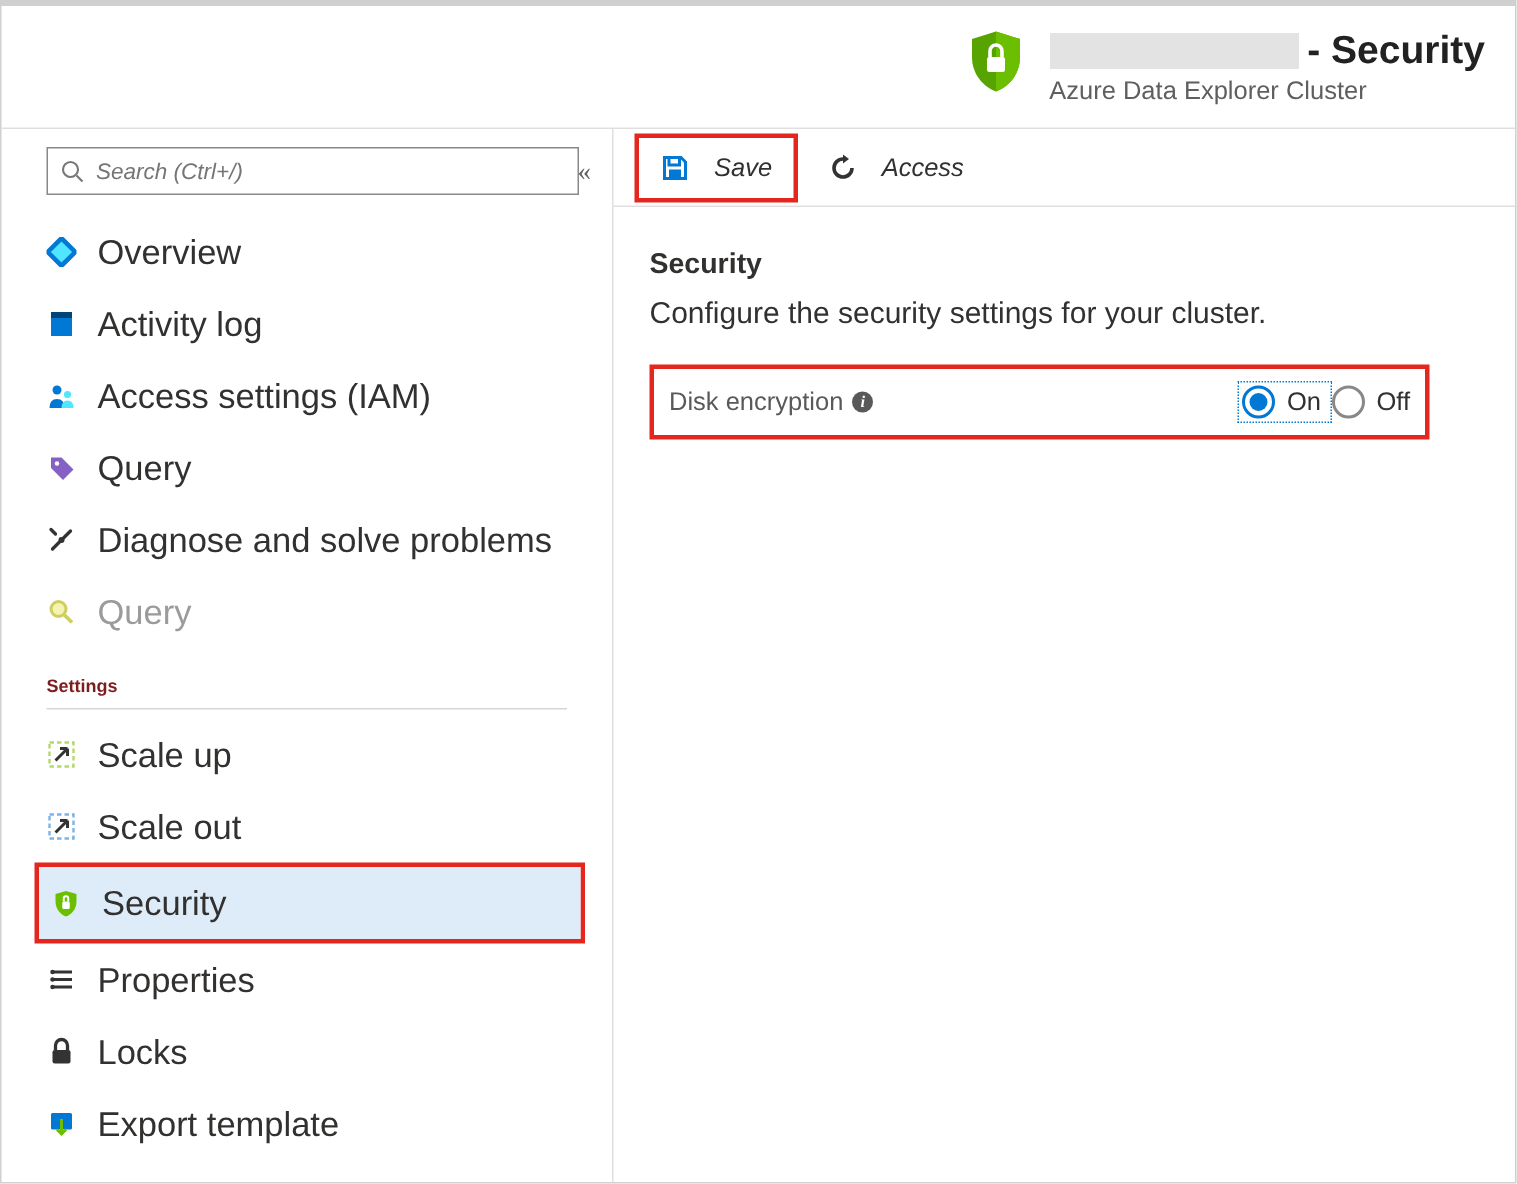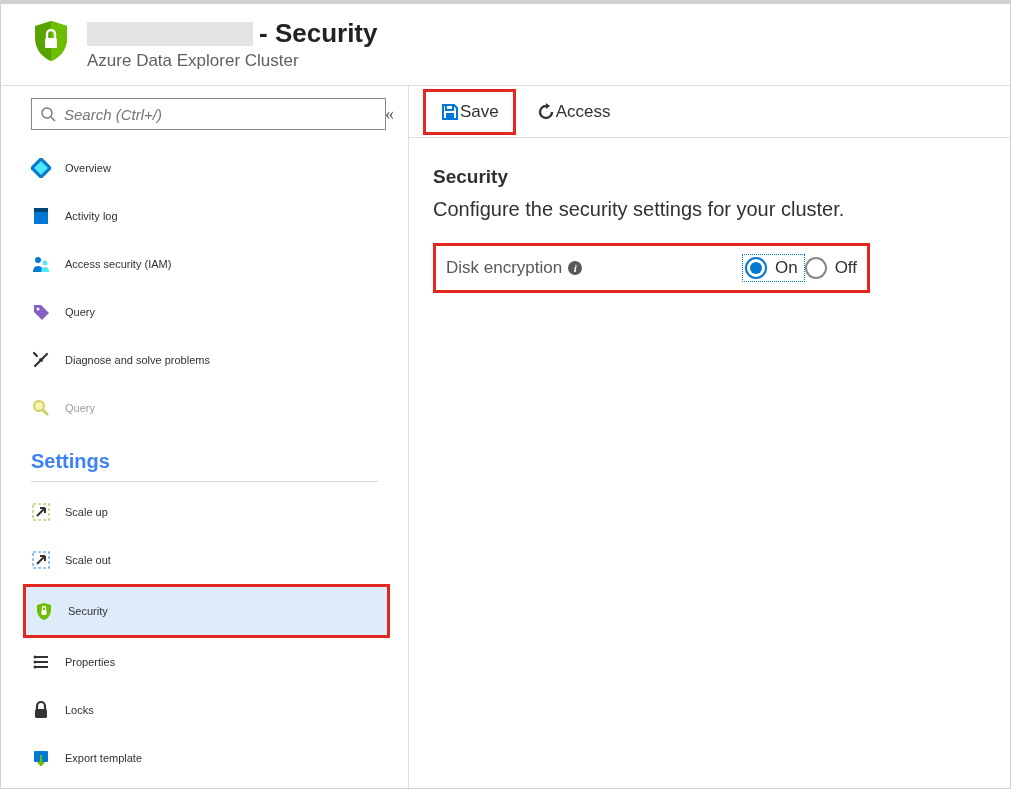--- a/index.html
+++ b/index.html
@@ -15,20 +15,21 @@
       border-top: 4px solid #d0d0d0;
     }
 
     
     .header {
       display: flex;
       align-items: flex-start;
       padding: 14px 20px 14px 28px;
       border-bottom: 1px solid #e1dfdd;
       gap: 14px;
+      justify-content: flex-end;
     }
     .header-shield {
       width: 44px;
       height: 44px;
       flex-shrink: 0;
     }
     .header-titles {
       display: flex;
       flex-direction: column;
     }
@@ -99,32 +100,32 @@
     }
 
     .nav-list { list-style: none; }
     .nav-item {
       display: flex;
       align-items: center;
       gap: 14px;
       padding: 0 30px;
       height: 48px;
       cursor: pointer;
-      font-size: 11px;
+      font-size: 23px;
       color: #323130;
     }
     .nav-item.faded { color: #9b9b9b; }
     .nav-item.selected { background: #deecf9; }
     .nav-item .icon { width: 20px; height: 20px; display: flex; align-items: center; justify-content: center; flex-shrink: 0; }
 
     .section-title {
       padding: 18px 30px 8px 30px;
-      font-size: 20px;
+      font-size: 12px;
       font-weight: 600;
-      color: #3b82f6;
+      color: #7f1d1d;
     }
     .section-divider {
       margin: 0 30px 6px 30px;
       border: none;
       border-top: 1px solid #d6d6d6;
     }
 
     .highlight-red {
       border: 3px solid #e3261e;
       margin: 0 18px 0 22px;
@@ -137,43 +138,44 @@
       display: flex;
       align-items: center;
       height: 52px;
       border-bottom: 1px solid #e1dfdd;
       padding: 0 14px;
       gap: 10px;
     }
     .tb-btn {
       display: flex;
       align-items: flex-start;
-      gap: 0;
+      gap: 16px;
       padding: 6px 10px;
       cursor: pointer;
       font-size: 17px;
       color: #323130;
+      font-style: italic;
     }
     .tb-btn svg { width: 20px; height: 20px; }
     .tb-highlight {
       border: 3px solid #e3261e;
       padding: 4px;
     }
 
     .content { padding: 28px 24px; }
     .content h2 { font-size: 19px; font-weight: 600; margin-bottom: 10px; }
     .content p { font-size: 20px; color: #323130; margin-bottom: 22px; }
 
     .setting-row {
       border: 3px solid #e3261e;
       padding: 8px 10px;
       display: flex;
       align-items: center;
       justify-content: space-between;
-      width: 437px;
+      width: 520px;
     }
     .setting-label {
       display: flex;
       align-items: center;
       gap: 6px;
       font-size: 17px;
       color: #595959;
     }
     .info-dot {
       width: 14px; height: 14px;
@@ -270,21 +272,21 @@
       </li>
       <li class="nav-item">
         <span class="icon">
           <svg viewBox="0 0 20 20">
               <circle cx="7" cy="6" r="3" fill="#0078d4"></circle>
               <path d="M2 18 Q2 12 7 12 Q12 12 12 18 Z" fill="#0078d4"></path>
               <circle cx="14" cy="9" r="2.4" fill="#50e6ff"></circle>
               <path d="M10 18 Q10 13 14 13 Q18 13 18 18 Z" fill="#50e6ff"></path>
             </svg>
         </span>
-        <span>Access security (IAM)</span>
+        <span>Access settings (IAM)</span>
       </li>
       <li class="nav-item">
         <span class="icon">
           <svg viewBox="0 0 20 20">
               <path d="M3 3 H10 L18 11 L11 18 L3 10 Z" fill="#8661c5"></path>
               <circle cx="7" cy="7" r="1.5" fill="#fff"></circle>
             </svg>
         </span>
         <span>Query</span>
       </li>

